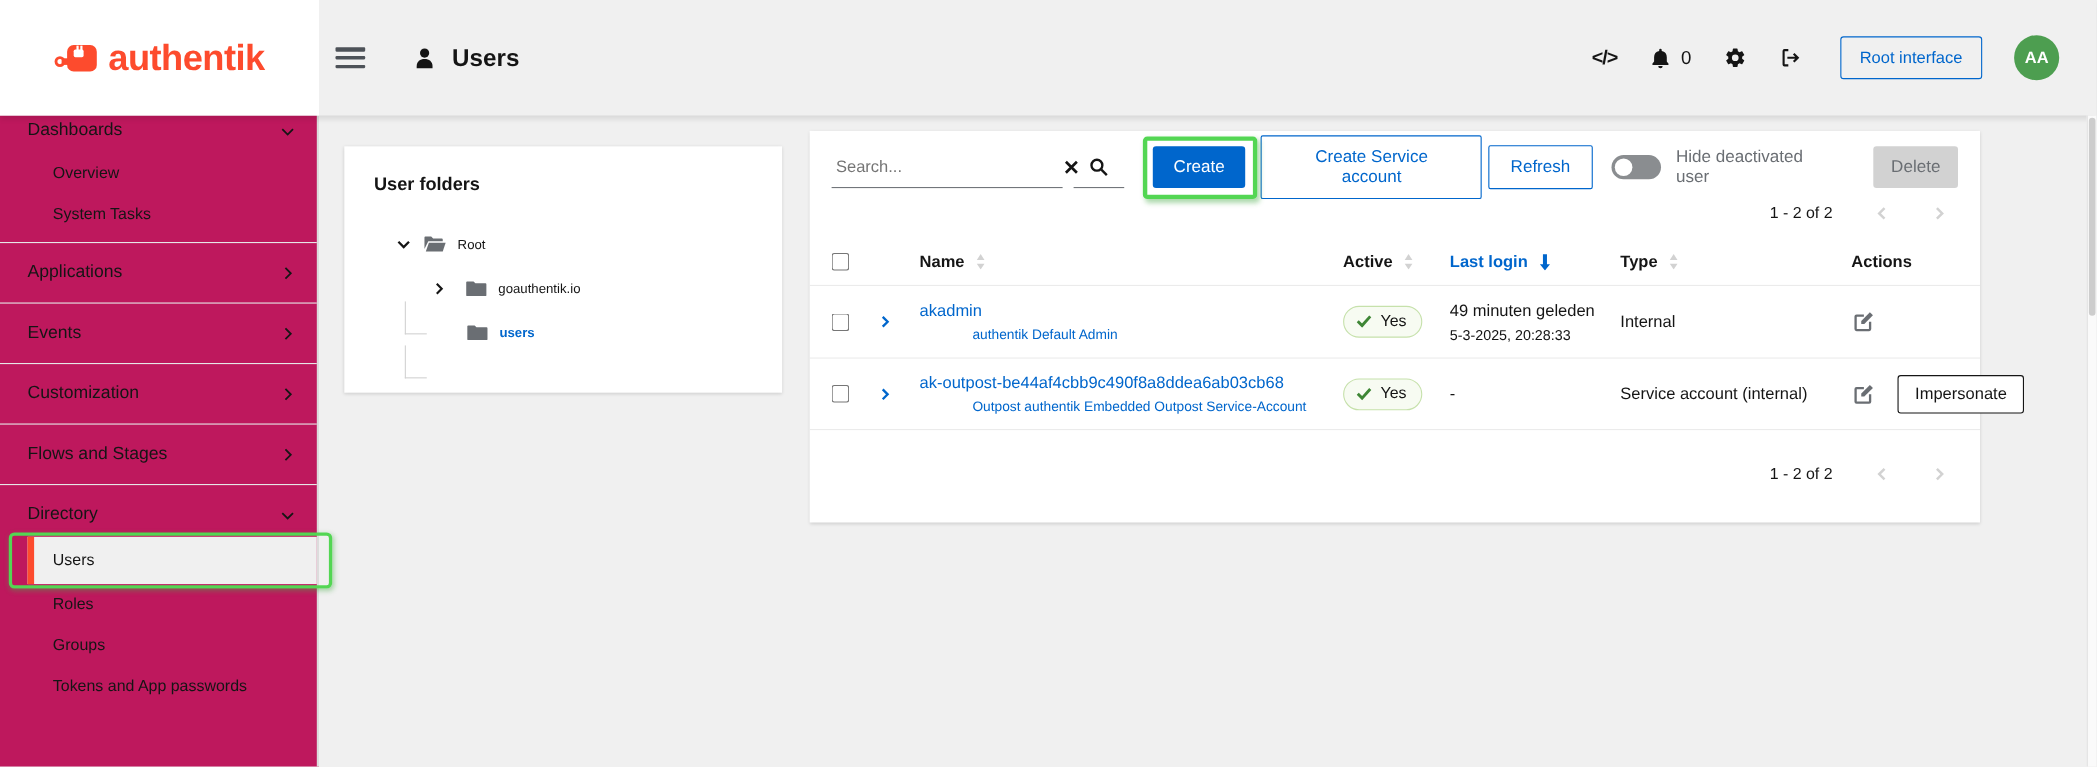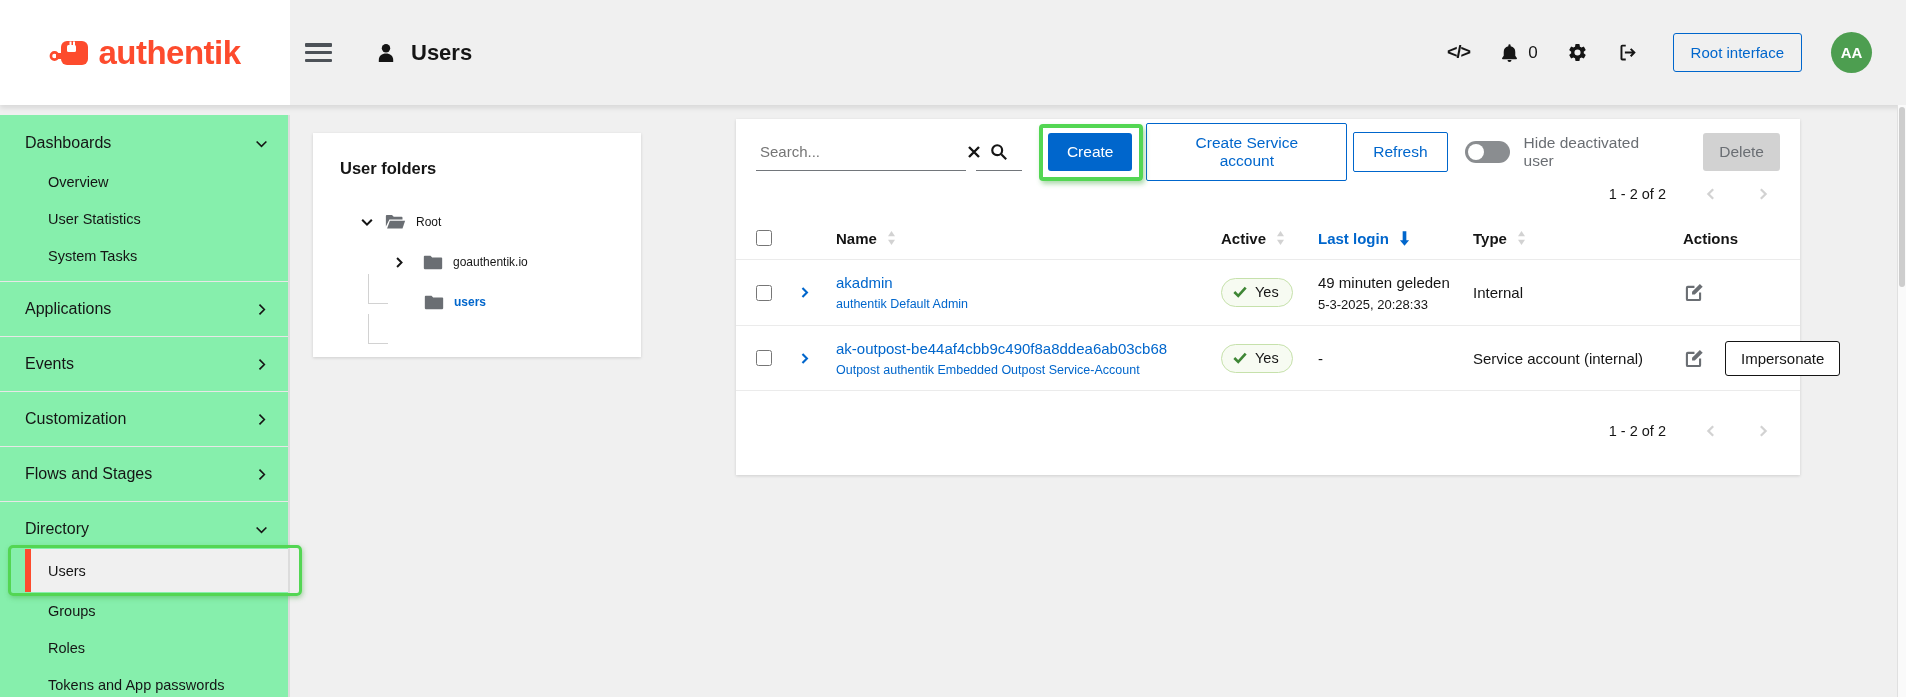--- a/index.html
+++ b/index.html
@@ -21,36 +21,36 @@
   .header-right { margin-left:auto; display:flex; align-items:center; gap:29px; }
   .hicon { color:#151515; display:flex; align-items:center; cursor:pointer; }
   .code-glyph { font-weight:700; font-size:18px; letter-spacing:-1px; }
   .bell-wrap { display:flex; align-items:center; gap:8px; cursor:pointer; }
   .notif-count { font-size:17px; color:#151515; }
   .ui-btn { border:1px solid #0066cc; color:#0066cc; background:transparent; border-radius:3px;
     padding:10px 17px; font-size:15px; margin-left:6px; cursor:pointer; font-family:inherit; }
   .avatar { width:41px; height:41px; border-radius:50%; background:#4d9e50; color:#fff;
     display:flex; align-items:center; justify-content:center; font-weight:700; font-size:15px; cursor:pointer; }
   
-  .sidebar { position:absolute; top:115px; left:0; bottom:0; width:290px; background:#86efac;
+  .sidebar { position:absolute; top:91px; left:0; bottom:0; width:290px; background:#be185d;
     border-right:2px solid #dcdcdc; padding-top:8px; z-index:4; }
   .nav-top { height:40px; display:flex; align-items:center; padding:0 20px 0 25px;
     font-size:16px; cursor:pointer; }
   .nav-sub { height:37px; display:flex; align-items:center; padding-left:48px; font-size:14.5px; cursor:pointer; }
   .chev { margin-left:auto; display:flex; color:#151515; }
   .nav-divider { border-top:1px solid #e7e7e7; margin:7px 0; }
   .active-wrap { position:relative; }
   .nav-active { margin-left:25px; border-left:6px solid #fd4b2d; background:#f0f0f0;
     height:43px; display:flex; align-items:center; padding-left:17px; font-size:14.5px; cursor:pointer; }
   .green-box-side { position:absolute; left:8px; right:-14px; top:-4px; bottom:-4px;
     border:3px solid #53d653; border-radius:5px; box-shadow:1px 2px 5px rgba(70,170,70,.45);
     pointer-events:none; z-index:5; }
   
   .card { background:#fff; box-shadow:0 1px 3px rgba(0,0,0,.14); position:absolute; }
-  .folders-card { left:313px; top:133px; width:328px; height:224px; }
+  .folders-card { left:313px; top:133px; width:398px; height:224px; }
   .folders-title { padding:26px 0 0 27px; font-size:16.5px; font-weight:700; }
   .tree { position:relative; margin-top:24px; padding-left:47px; }
   .tree-row { height:40px; display:flex; align-items:center; position:relative; cursor:pointer; }
   .tree-label { font-size:12px; margin-left:10px; }
   .tree-label.selected { color:#0066cc; font-weight:700; }
   .tree-chev { display:flex; color:#151515; }
   .l-conn { position:absolute; left:55px; width:20px; border-left:1px solid #d2d2d2;
     border-bottom:1px solid #d2d2d2; }
   .l1 { top:72px; height:30px; }
   .l2 { top:112px; height:30px; }
@@ -85,21 +85,21 @@
   .table-head { height:42px; font-size:15px; font-weight:700; }
   .hcell { display:flex; align-items:center; gap:10px; }
   .sort-icon { color:#d2d2d2; display:flex; }
   .sorted { color:#0066cc; }
   .sorted .sort-icon { color:#0066cc; }
   .table-row { height:66px; border-top:1px solid #ebebeb; }
   .table-row.last { border-bottom:1px solid #ebebeb; }
   .checkbox { width:16px; height:16px; border:1px solid #8a8d90; border-radius:2px; background:#fff; cursor:pointer; }
   .row-chev { color:#0066cc; display:flex; cursor:pointer; }
   .link { color:#0066cc; font-size:15px; text-decoration:none; cursor:pointer; display:block; width:fit-content; }
-  .sub-link { color:#0066cc; font-size:12.5px; margin-top:6px; cursor:pointer; display:block; width:fit-content; }
+  .sub-link { color:#0066cc; font-size:12.5px; margin-top:6px; cursor:pointer; display:block; width:fit-content;margin-left:48px; }
   .badge { display:inline-flex; align-items:center; gap:8px; border:1px solid #c6e1ab; background:#f7fbf2;
     border-radius:16px; padding:5px 13px 6px 11px; font-size:14.5px; width:fit-content; }
   .badge svg { flex-shrink:0; }
   .login-rel { font-size:15px; }
   .login-ts { font-size:13px; margin-top:6px; }
   .type-text { font-size:15px; }
   .actions-cell { display:flex; align-items:center; gap:21px; }
   .edit-btn { background:none; border:none; color:#6a6e73; cursor:pointer; display:flex; padding:0; }
   .impersonate-btn { border:1px solid #151515; background:#fff; color:#151515; border-radius:3px;
     padding:8px 15px; font-size:15px; cursor:pointer; font-family:inherit; }
@@ -165,21 +165,20 @@
 <nav class="sidebar">
   <div class="nav-top">
     <span>Dashboards</span>
     <span class="chev">
       <svg width="13" height="13" viewBox="0 0 16 16" fill="none" stroke="#151515" stroke-width="2">
           <path d="M2 5.5l6 6 6-6"></path>
         </svg>
     </span>
   </div>
   <div class="nav-sub">Overview</div>
-  <div class="nav-sub">User Statistics</div>
   <div class="nav-sub">System Tasks</div>
   <div class="nav-divider"></div>
   <div class="nav-top">
     <span>Applications</span>
     <span class="chev">
       <svg width="13" height="13" viewBox="0 0 16 16" fill="none" stroke="#151515" stroke-width="2">
           <path d="M5.5 2l6 6-6 6"></path>
         </svg>
     </span>
   </div>
@@ -216,22 +215,22 @@
     <span class="chev">
       <svg width="13" height="13" viewBox="0 0 16 16" fill="none" stroke="#151515" stroke-width="2">
           <path d="M2 5.5l6 6 6-6"></path>
         </svg>
     </span>
   </div>
   <div class="active-wrap">
     <div class="nav-active">Users</div>
     <div class="green-box-side"></div>
   </div>
+  <div class="nav-sub">Roles</div>
   <div class="nav-sub">Groups</div>
-  <div class="nav-sub">Roles</div>
   <div class="nav-sub">Tokens and App passwords</div>
 
 </nav>
 
 <div class="card folders-card">
   <div class="folders-title">User folders</div>
   <div class="tree">
     <div class="l-conn l1"></div>
     <div class="l-conn l2"></div>
     <div class="tree-row">

